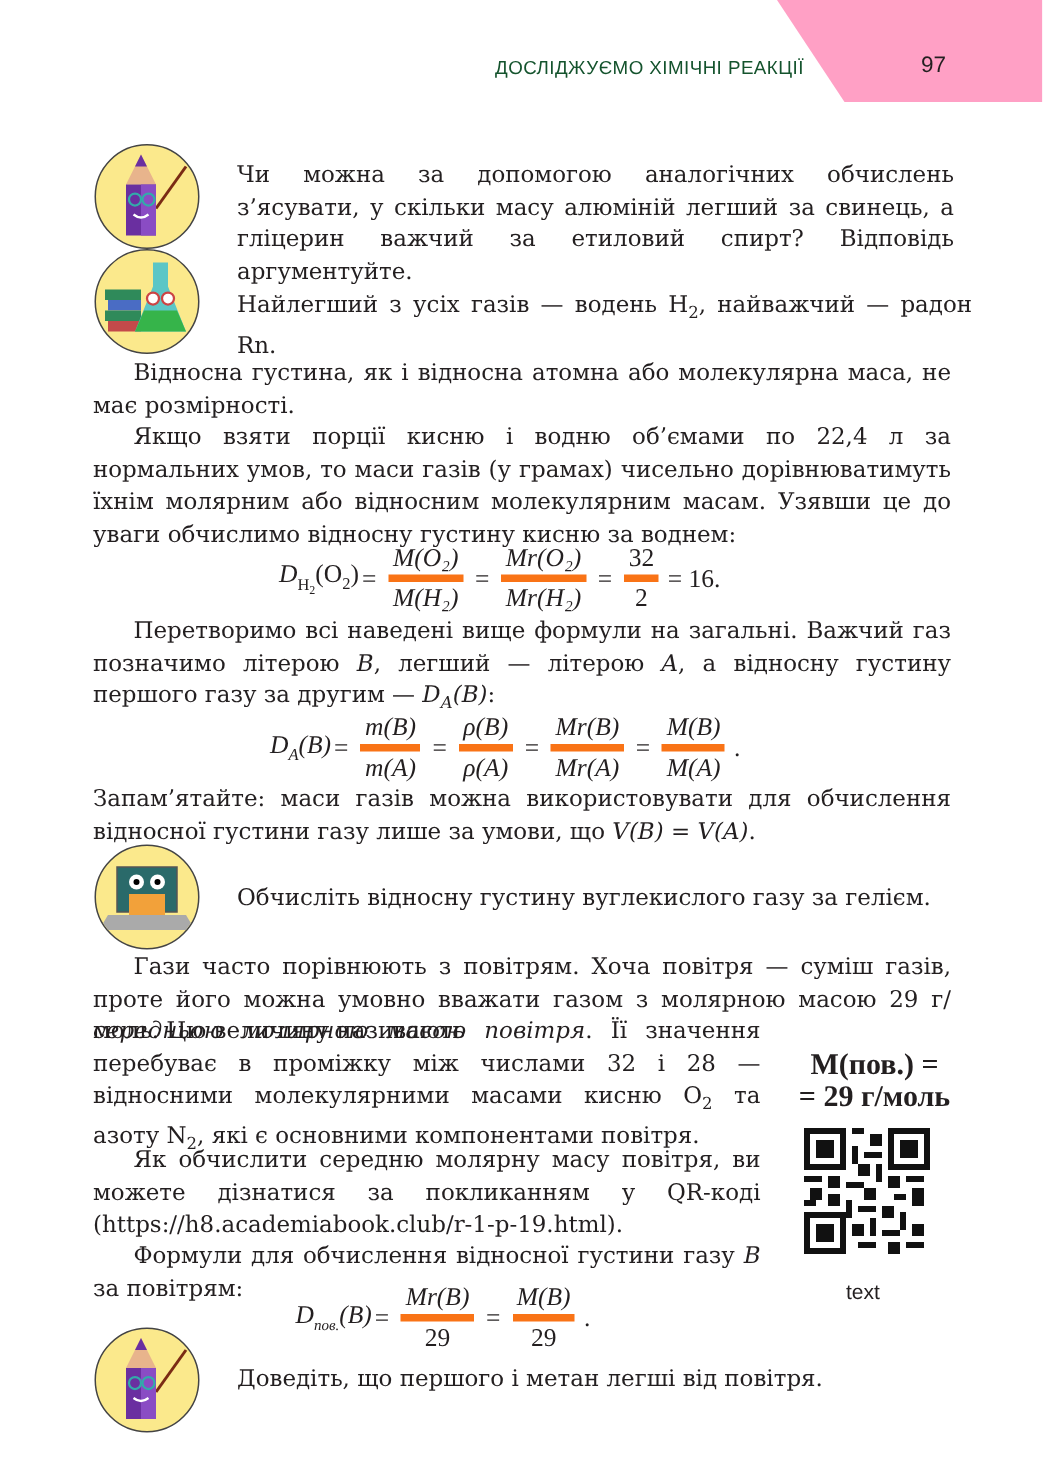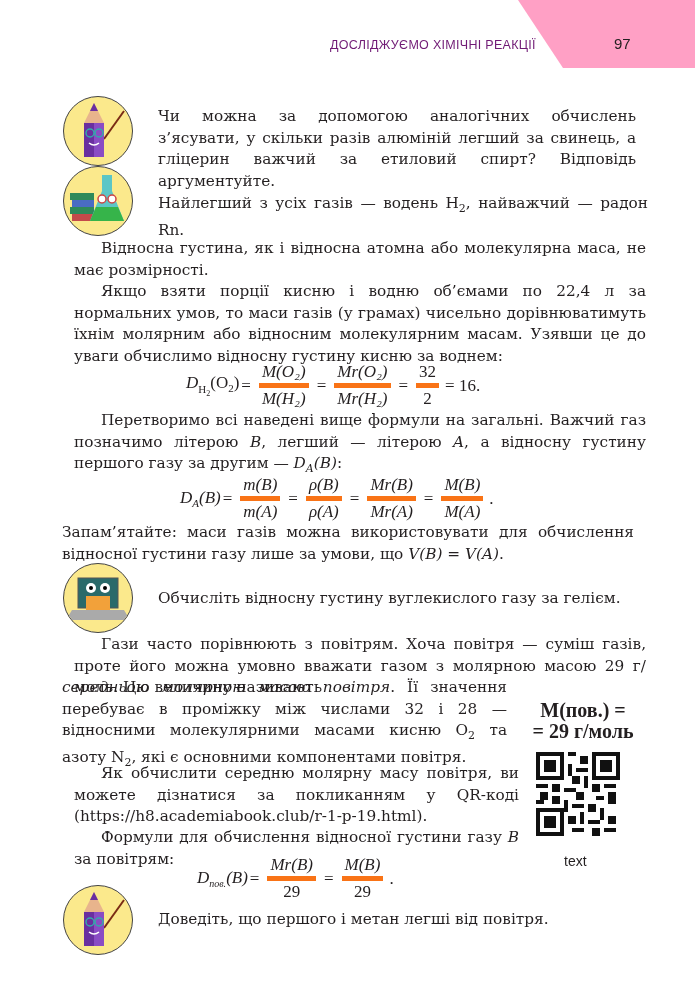--- a/index.html
+++ b/index.html
@@ -9,31 +9,31 @@
     font-family:"DejaVu Serif", "Liberation Serif", serif;
   }
   .pink-tab {
     position:absolute; left:518px; top:0; width:177px; height:68px;
     background:#ffa0c5;
     clip-path: polygon(0 0, 100% 0, 100% 100%, 45px 100%);
   }
   .header-title {
     position:absolute; left:330px; top:38px;
     font-family:"Liberation Sans", sans-serif; font-size:12.5px; letter-spacing:0.3px;
-    color:#701a75;
+    color:#14532d;
   }
   .page-num {
     position:absolute; left:614px; top:35px;
     font-family:"Liberation Sans", sans-serif; font-size:15px; color:#231f20;
   }
   .p {
     position:absolute; font-size:15.3px; line-height:21.5px; text-align:justify;
     text-align-last:left;
   }
-  .indent { text-indent:27px;margin-left:12px; }
+  .indent { text-indent:27px; }
   .icon-circle {
     position:absolute; width:68px; height:68px; border-radius:50%;
     background:#fbe98c; border:1.5px solid #444;
     overflow:hidden;
   }
   .formula {
     position:absolute; font-family:"Liberation Serif", serif; font-size:17px;
     display:flex; align-items:center; white-space:nowrap;
   }
   .frac { display:inline-flex; flex-direction:column; align-items:center; margin:0 6px; }
@@ -67,21 +67,21 @@
     <polygon points="20,26 30,6 40,26" fill="#e8b48c"></polygon>
     <polygon points="26,14 30,6 34,14" fill="#6a2fa0"></polygon>
     <rect x="20" y="26" width="20" height="34" fill="#6a2fa0"></rect>
     <rect x="30" y="26" width="10" height="34" fill="#8a4cc4"></rect>
     <circle cx="26" cy="36" r="4" fill="none" stroke="#3aa" stroke-width="1.5"></circle>
     <circle cx="35" cy="36" r="4" fill="none" stroke="#3aa" stroke-width="1.5"></circle>
     <path d="M25 46 Q30 50 35 46" stroke="#fff" stroke-width="1.5" fill="none"></path>
   </svg>
 </div>
 
-<div class="p" style="left:158px; top:106px; width:478px;">Чи можна за допомогою аналогічних обчислень з’ясувати, у скільки разів алюміній легший за свинець, а гліцерин важчий за етиловий спирт? Відповідь аргументуйте.</div>
+<div class="p" style="left:158px; top:106px; width:478px;">Чи можна за допомогою аналогічних обчислень з’ясувати, у скільки масу алюміній легший за свинець, а гліцерин важчий за етиловий спирт? Відповідь аргументуйте.</div>
 
 <div class="icon-circle" style="left:63px; top:166px;">
   <svg width="68" height="68" viewBox="0 0 68 68">
     <rect x="6" y="26" width="24" height="7" fill="#2f8a5a"></rect>
     <rect x="8" y="33" width="22" height="7" fill="#4a6cc4"></rect>
     <rect x="6" y="40" width="24" height="7" fill="#2f8a5a"></rect>
     <rect x="8" y="47" width="22" height="7" fill="#c44a4a"></rect>
     <polygon points="38,8 48,8 48,24 60,54 26,54 38,24" fill="#5cc6c6"></polygon>
     <polygon points="32,40 54,40 60,54 26,54" fill="#36b44a"></polygon>
     <circle cx="38" cy="32" r="4" fill="#fff" stroke="#c44" stroke-width="1.5"></circle>

